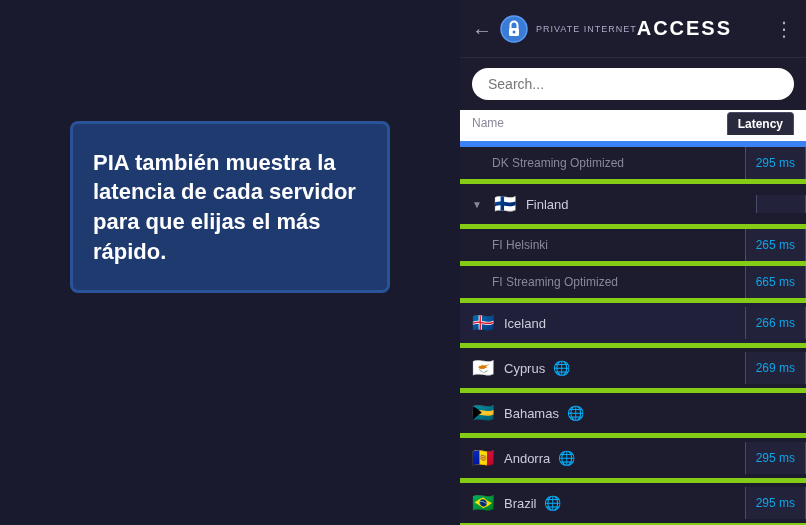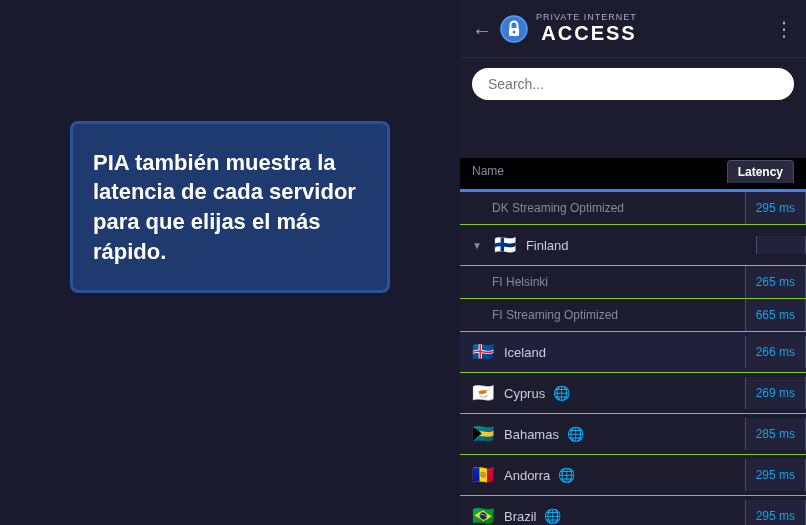--- a/index.html
+++ b/index.html
@@ -72,22 +72,22 @@
       cursor: pointer;
     }
 
     .pia-logo-icon {
       width: 28px;
       height: 28px;
     }
 
     .pia-brand-text {
       display: flex;
-      flex-direction: column;
-      align-items: flex-end;
+      flex-direction: row;
+      align-items: center;
     }
 
     .private-internet {
       color: #aaaacc;
       font-size: 9px;
       letter-spacing: 1px;
       text-transform: uppercase;
     }
 
     .access-text {
@@ -124,23 +124,22 @@
     .server-table {
       flex: 1;
       overflow-y: auto;
       overflow-x: hidden;
     }
 
     .table-header {
       display: flex;
       justify-content: space-between;
       padding: 6px 12px;
-      background: #000000;
-      border-bottom: 3px solid #3b82f6;
-      margin-top: 48px;
+      background: #ffffff;
+      border-bottom: 6px solid #3b82f6;
     }
 
     .col-name {
       color: #888899;
       font-size: 12px;
     }
 
     .col-latency {
       color: #ffffff;
       font-size: 12px;
@@ -150,21 +149,21 @@
       border-bottom: none;
       padding: 4px 10px;
       border-radius: 4px 4px 0 0;
       margin-top: -4px;
     }
 
     .server-row {
       display: flex;
       align-items: center;
       padding: 9px 12px;
-      border-bottom: 1px solid #84cc16;
+      border-bottom: 5px solid #84cc16;
       cursor: pointer;
     }
 
     .server-row.highlighted {
       background: #20203a;
     }
 
     .server-row-left {
       display: flex;
       align-items: center;
@@ -291,21 +290,20 @@
           <span class="globe-icon">🌐</span>
         </div>
         <span class="latency-value">269 ms</span>
       </div>
       <div class="server-row">
         <div class="server-row-left">
           <span class="flag-emoji">🇧🇸</span>
           <span class="server-name">Bahamas</span>
           <span class="globe-icon">🌐</span>
         </div>
-        <span class="latency-value">285 ms</span>
       </div>
       <div class="server-row">
         <div class="server-row-left">
           <span class="flag-emoji">🇦🇩</span>
           <span class="server-name">Andorra</span>
           <span class="globe-icon">🌐</span>
         </div>
         <span class="latency-value">295 ms</span>
       </div>
       <div class="server-row">

